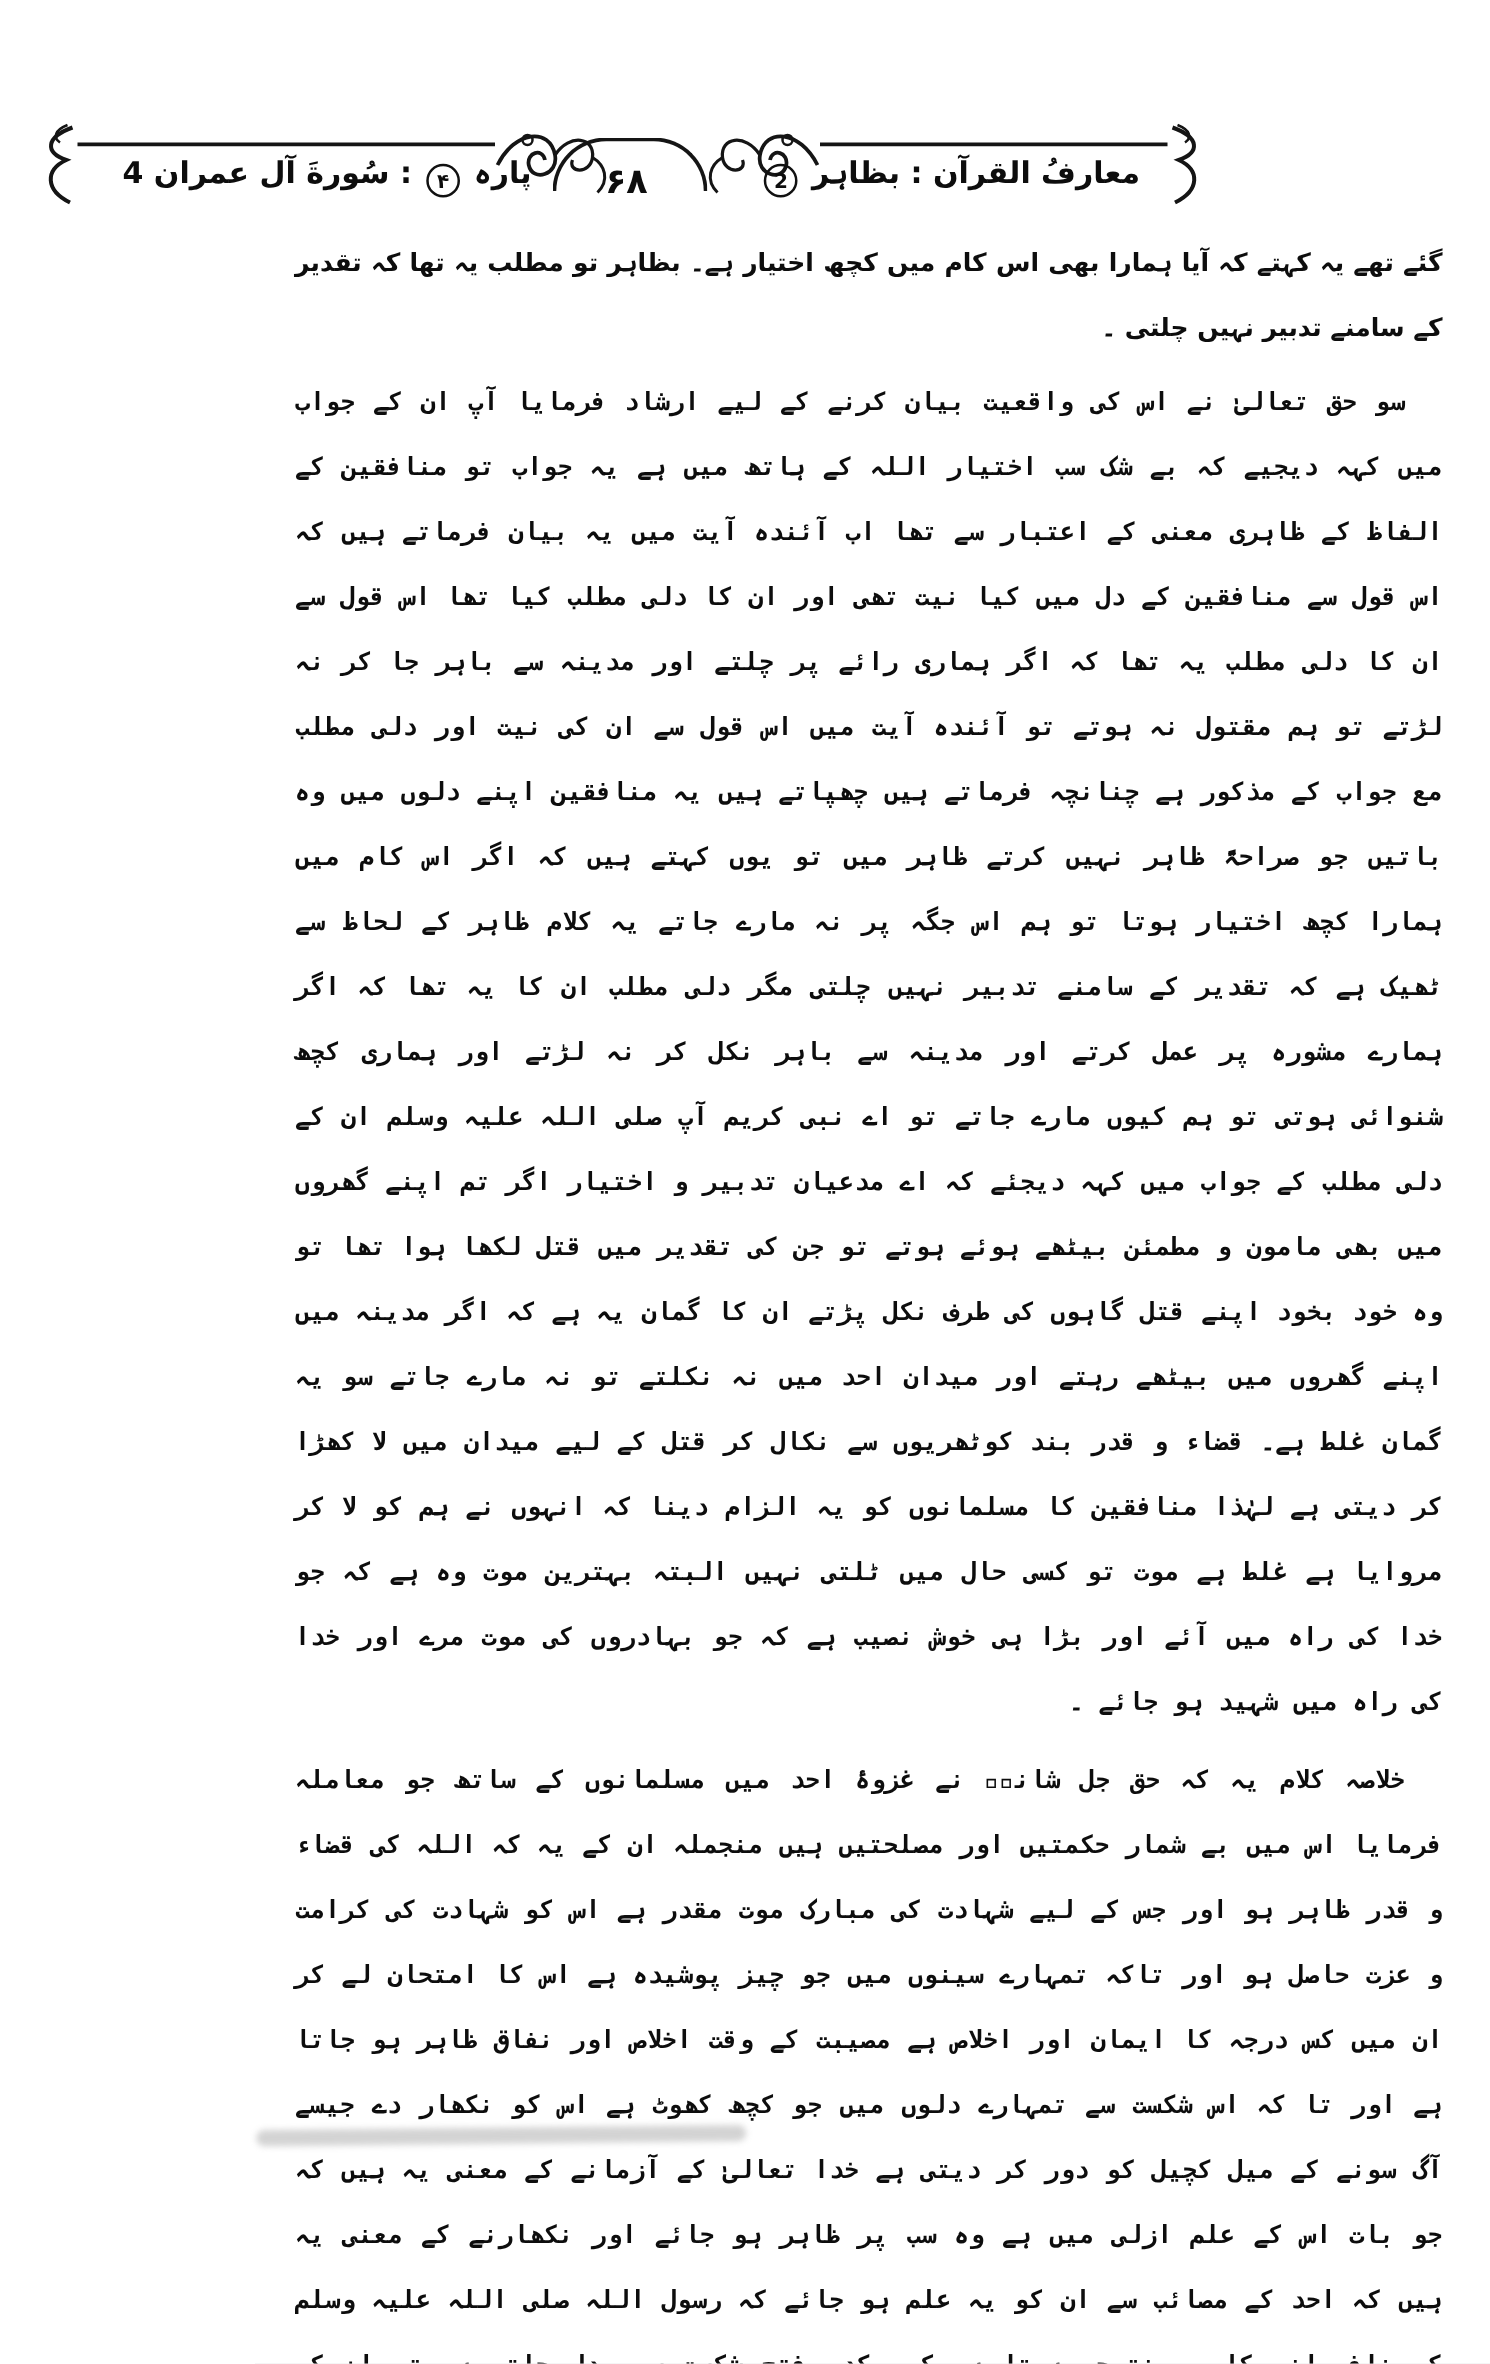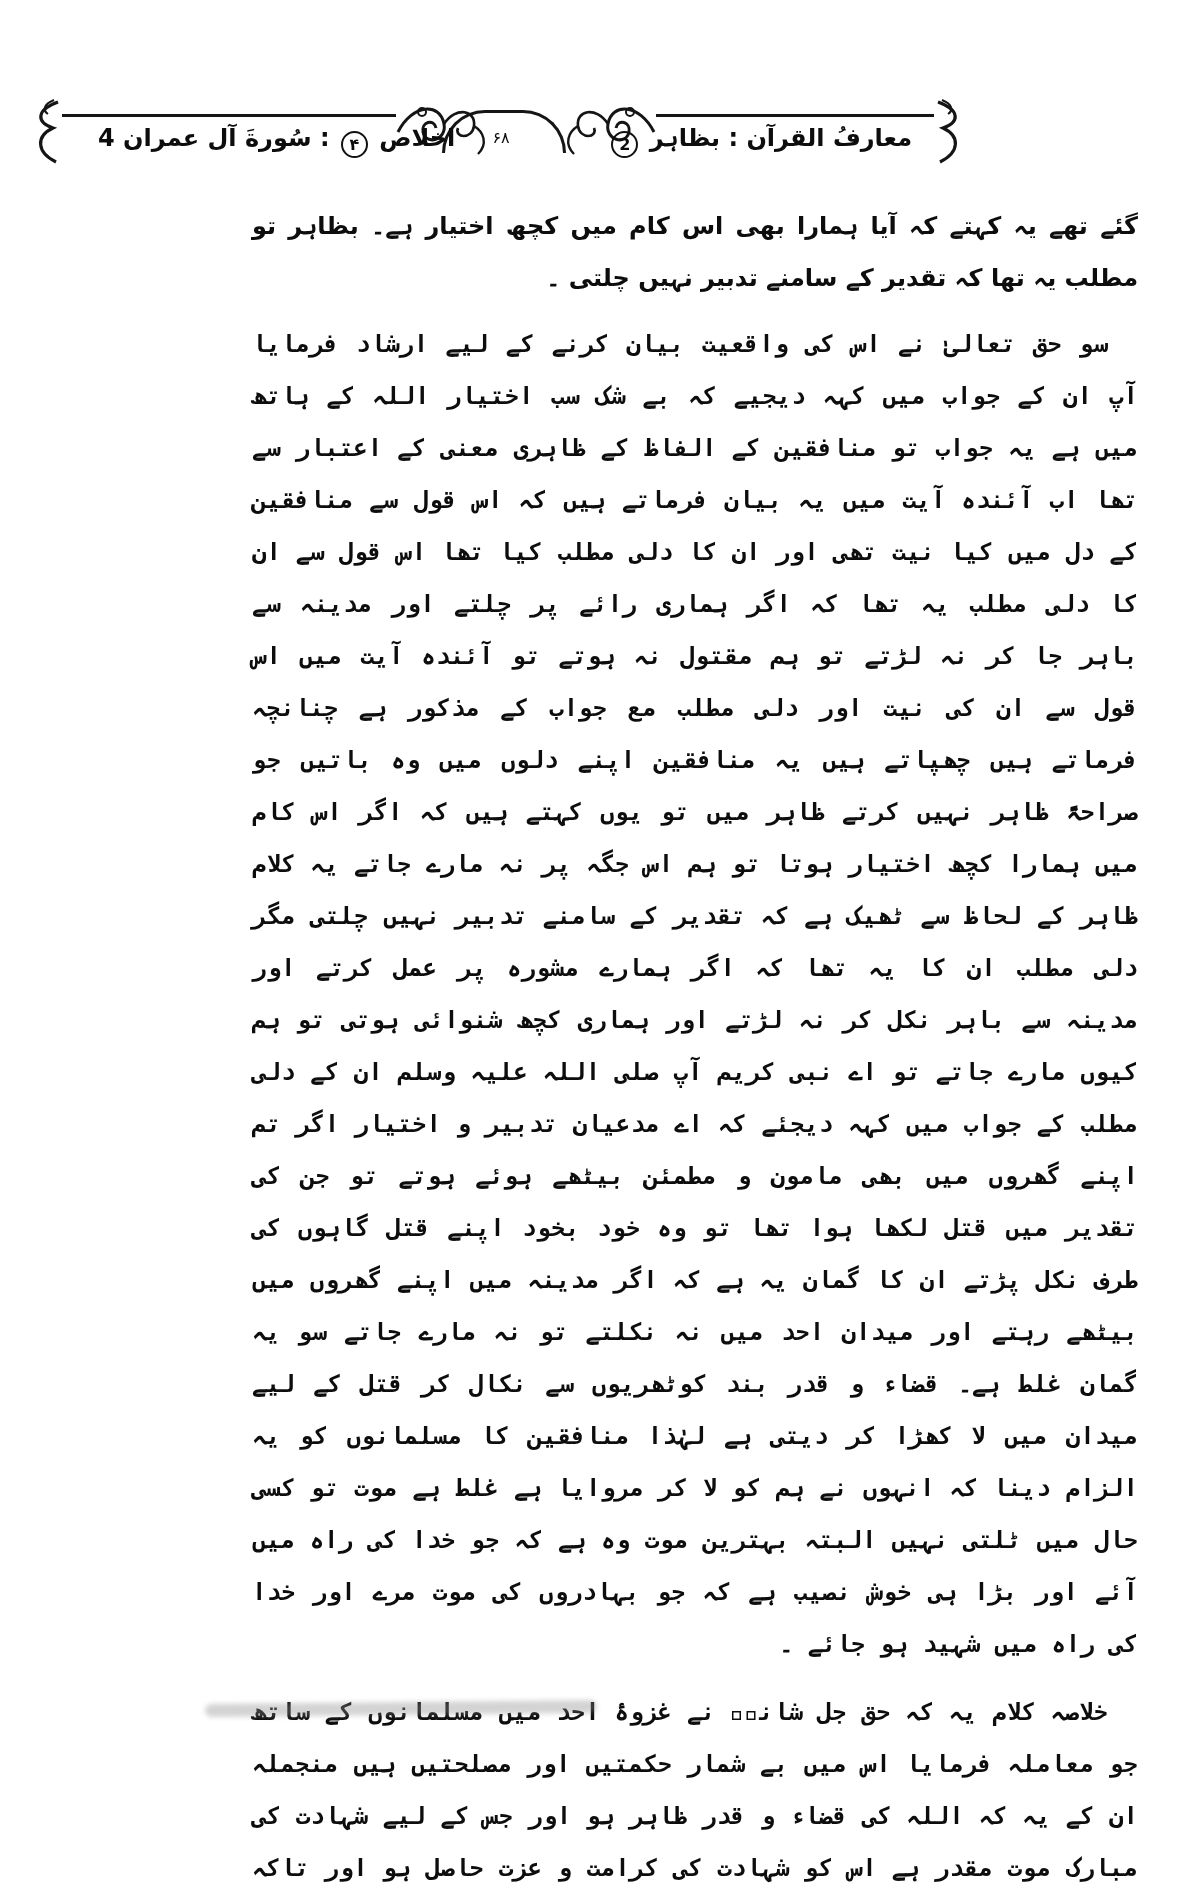--- a/index.html
+++ b/index.html
@@ -23,39 +23,39 @@
   .ornament{position:absolute;top:4px;}
   .orn-r{right:300px;}
   .orn-l{left:356px;}
   .arch{
     position:absolute;top:16px;left:406px;width:118px;height:40px;
     border:3px solid #151515;border-bottom:none;
     border-radius:60px 60px 0 0;
   }
   .pageno{
     position:absolute;top:34px;left:406px;width:118px;
-    text-align:center;font-size:16px;font-weight:normal;letter-spacing:2px;
+    text-align:center;font-size:28px;font-weight:bold;letter-spacing:2px;
   }
   .htitle{position:absolute;top:30px;font-size:24px;font-weight:bold;white-space:nowrap;}
   .htitle.right{right:48px;}
   .htitle.left{left:62px;}
   .circ{
     display:inline-block;width:27px;height:27px;box-sizing:border-box;
     border:2px solid #111;border-radius:50%;
     text-align:center;line-height:23px;font-size:16px;font-weight:bold;
     vertical-align:-4px;margin:0 3px;
   }
   
   .content{
     position:absolute;top:184px;right:38px;width:918px;
     direction:rtl;
   }
   p.para{
-    margin:16px;
-    font-size:24px;font-weight:700;
+    margin:0;
+    font-size:20px;font-weight:700;
     line-height:52px;
     text-align:justify;
     color:#0d0d0d;
   }
   p.para + p.para{margin-top:10px;}
   p.indent{text-indent:30px;font-family:Liberation Mono, monospace;}
   
   .smudge{
     position:absolute;left:205px;top:1702px;width:392px;height:13px;
     background:#8d8d8d;opacity:.38;border-radius:7px;
@@ -107,21 +107,21 @@
         <path d="M22 4 C 12 8, 10 14, 16 18" fill="none" stroke="#151515" stroke-width="2"></path>
       </svg>
     </span>
 
     <div class="htitle right">
       <span>معارفُ القرآن : بظاہر</span>
       <span class="circ">2</span>
     </div>
 
     <div class="htitle left">
-      <span>اخلاص</span>
+      <span>پارہ</span>
       <span class="circ">۴</span>
       <span>: سُورةَ آل عمران 4</span>
     </div>
   </div>
 
   <div class="content">
 
     <p class="para">گئے تھے یہ کہتے کہ آیا ہمارا بھی اس کام میں کچھ اختیار ہے۔ بظاہر تو مطلب یہ تھا کہ تقدیر کے سامنے تدبیر نہیں چلتی ۔</p>
 
     <p class="para indent">سو حق تعالیٰ نے اس کی واقعیت بیان کرنے کے لیے ارشاد فرمایا آپ ان کے جواب میں کہہ دیجیے کہ بے شک سب اختیار اللہ کے ہاتھ میں ہے یہ جواب تو منافقین کے الفاظ کے ظاہری معنی کے اعتبار سے تھا اب آئندہ آیت میں یہ بیان فرماتے ہیں کہ اس قول سے منافقین کے دل میں کیا نیت تھی اور ان کا دلی مطلب کیا تھا اس قول سے ان کا دلی مطلب یہ تھا کہ اگر ہماری رائے پر چلتے اور مدینہ سے باہر جا کر نہ لڑتے تو ہم مقتول نہ ہوتے تو آئندہ آیت میں اس قول سے ان کی نیت اور دلی مطلب مع جواب کے مذکور ہے چنانچہ فرماتے ہیں چھپاتے ہیں یہ منافقین اپنے دلوں میں وہ باتیں جو صراحۃً ظاہر نہیں کرتے ظاہر میں تو یوں کہتے ہیں کہ اگر اس کام میں ہمارا کچھ اختیار ہوتا تو ہم اس جگہ پر نہ مارے جاتے یہ کلام ظاہر کے لحاظ سے ٹھیک ہے کہ تقدیر کے سامنے تدبیر نہیں چلتی مگر دلی مطلب ان کا یہ تھا کہ اگر ہمارے مشورہ پر عمل کرتے اور مدینہ سے باہر نکل کر نہ لڑتے اور ہماری کچھ شنوائی ہوتی تو ہم کیوں مارے جاتے تو اے نبی کریم آپ صلی اللہ علیہ وسلم ان کے دلی مطلب کے جواب میں کہہ دیجئے کہ اے مدعیان تدبیر و اختیار اگر تم اپنے گھروں میں بھی مامون و مطمئن بیٹھے ہوئے ہوتے تو جن کی تقدیر میں قتل لکھا ہوا تھا تو وہ خود بخود اپنے قتل گاہوں کی طرف نکل پڑتے ان کا گمان یہ ہے کہ اگر مدینہ میں اپنے گھروں میں بیٹھے رہتے اور میدان احد میں نہ نکلتے تو نہ مارے جاتے سو یہ گمان غلط ہے۔ قضاء و قدر بند کوٹھریوں سے نکال کر قتل کے لیے میدان میں لا کھڑا کر دیتی ہے لہٰذا منافقین کا مسلمانوں کو یہ الزام دینا کہ انہوں نے ہم کو لا کر مروایا ہے غلط ہے موت تو کسی حال میں ٹلتی نہیں البتہ بہترین موت وہ ہے کہ جو خدا کی راہ میں آئے اور بڑا ہی خوش نصیب ہے کہ جو بہادروں کی موت مرے اور خدا کی راہ میں شہید ہو جائے ۔</p>

